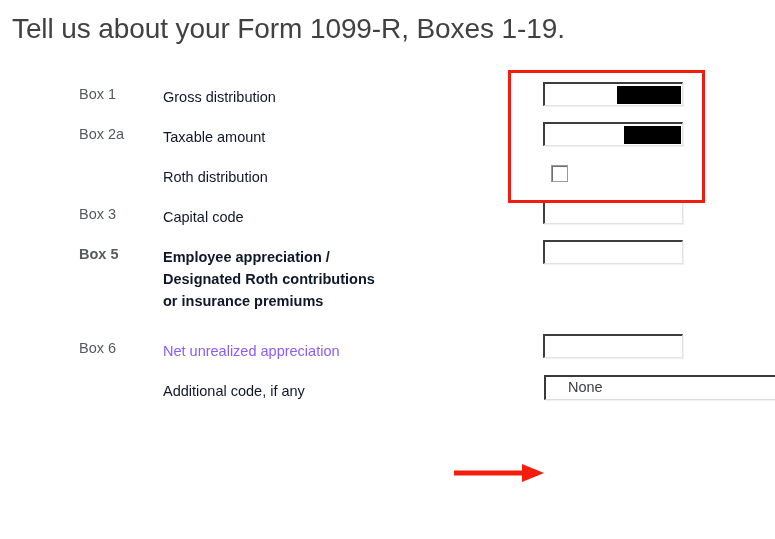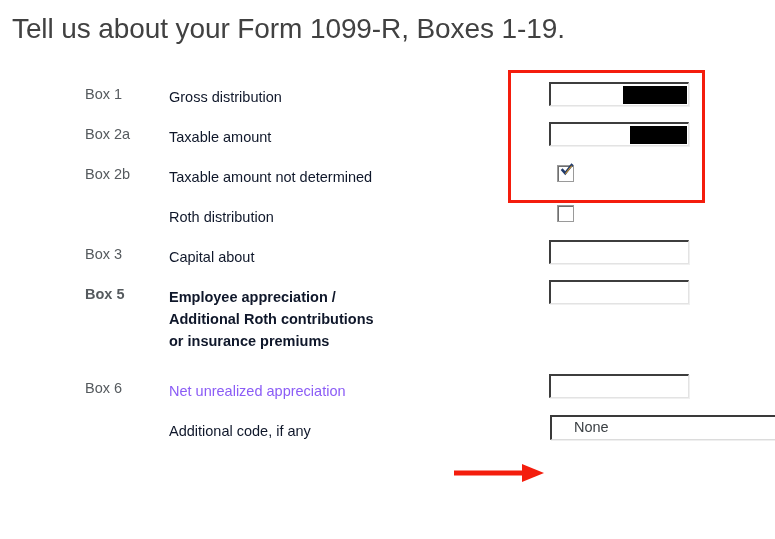--- a/index.html
+++ b/index.html
@@ -30,21 +30,20 @@
     white-space: nowrap;
     text-align: center;
   }
 
   
   .form-area {
     position: absolute;
     left: 0;
     top: 84px;
     width: 638px;
-    margin-left: 6px;
   }
   .form-row {
     position: relative;
     height: 40px;
   }
   .row-box5 { height: 94px; font-weight: bold; }
 
   .box-label {
     position: absolute;
     left: 79px;
@@ -164,55 +163,43 @@
   <div class="form-row">
     <div class="box-label">Box 2a</div>
     <div class="field-label">Taxable amount</div>
     <div class="control-slot" style="top:-2px;">
       <div class="text-input">
         <div class="redaction" style="width:57px;"></div>
       </div>
     </div>
   </div>
 
-  <div class="form-row">
-    <div class="box-label">Box 2b</div>
-    <div class="field-label">Taxable amount not determined</div>
-    <div class="control-slot" style="top:1px; left:551px;">
-      <div class="checkbox">
-        <svg class="tick" viewBox="0 0 14 14">
-          <path d="M2.5 7.2 L5.2 10.2 L11.6 2.2" stroke="#203a6b" stroke-width="2.6" fill="none" stroke-linecap="square"></path>
-          <path d="M11.6 2.2 L11.9 3.6 L5.6 11.2 L5.2 10.2 Z" fill="#d79a2b"></path>
-        </svg>
-      </div>
-    </div>
-  </div>
 
   <div class="form-row">
     <div class="box-label"></div>
     <div class="field-label">Roth distribution</div>
     <div class="control-slot" style="top:1px; left:551px;">
       <div class="checkbox"></div>
     </div>
   </div>
 
   <div class="form-row">
     <div class="box-label">Box 3</div>
-    <div class="field-label">Capital about</div>
+    <div class="field-label">Capital code</div>
     <div class="control-slot" style="top:-4px;">
       <div class="text-input"></div>
     </div>
   </div>
 
 
   <div class="form-row row-box5">
     <div class="box-label">Box 5</div>
     <div class="field-label">
       <span class="l2">Employee appreciation /</span>
-      <span class="l2">Additional Roth contributions</span>
+      <span class="l2">Designated Roth contributions</span>
       <span class="l2">or insurance premiums</span>
     </div>
     <div class="control-slot" style="top:-4px;">
       <div class="text-input"></div>
     </div>
   </div>
 
   <div class="form-row">
     <div class="box-label">Box 6</div>
     <div class="field-label green">Net unrealized appreciation</div>

